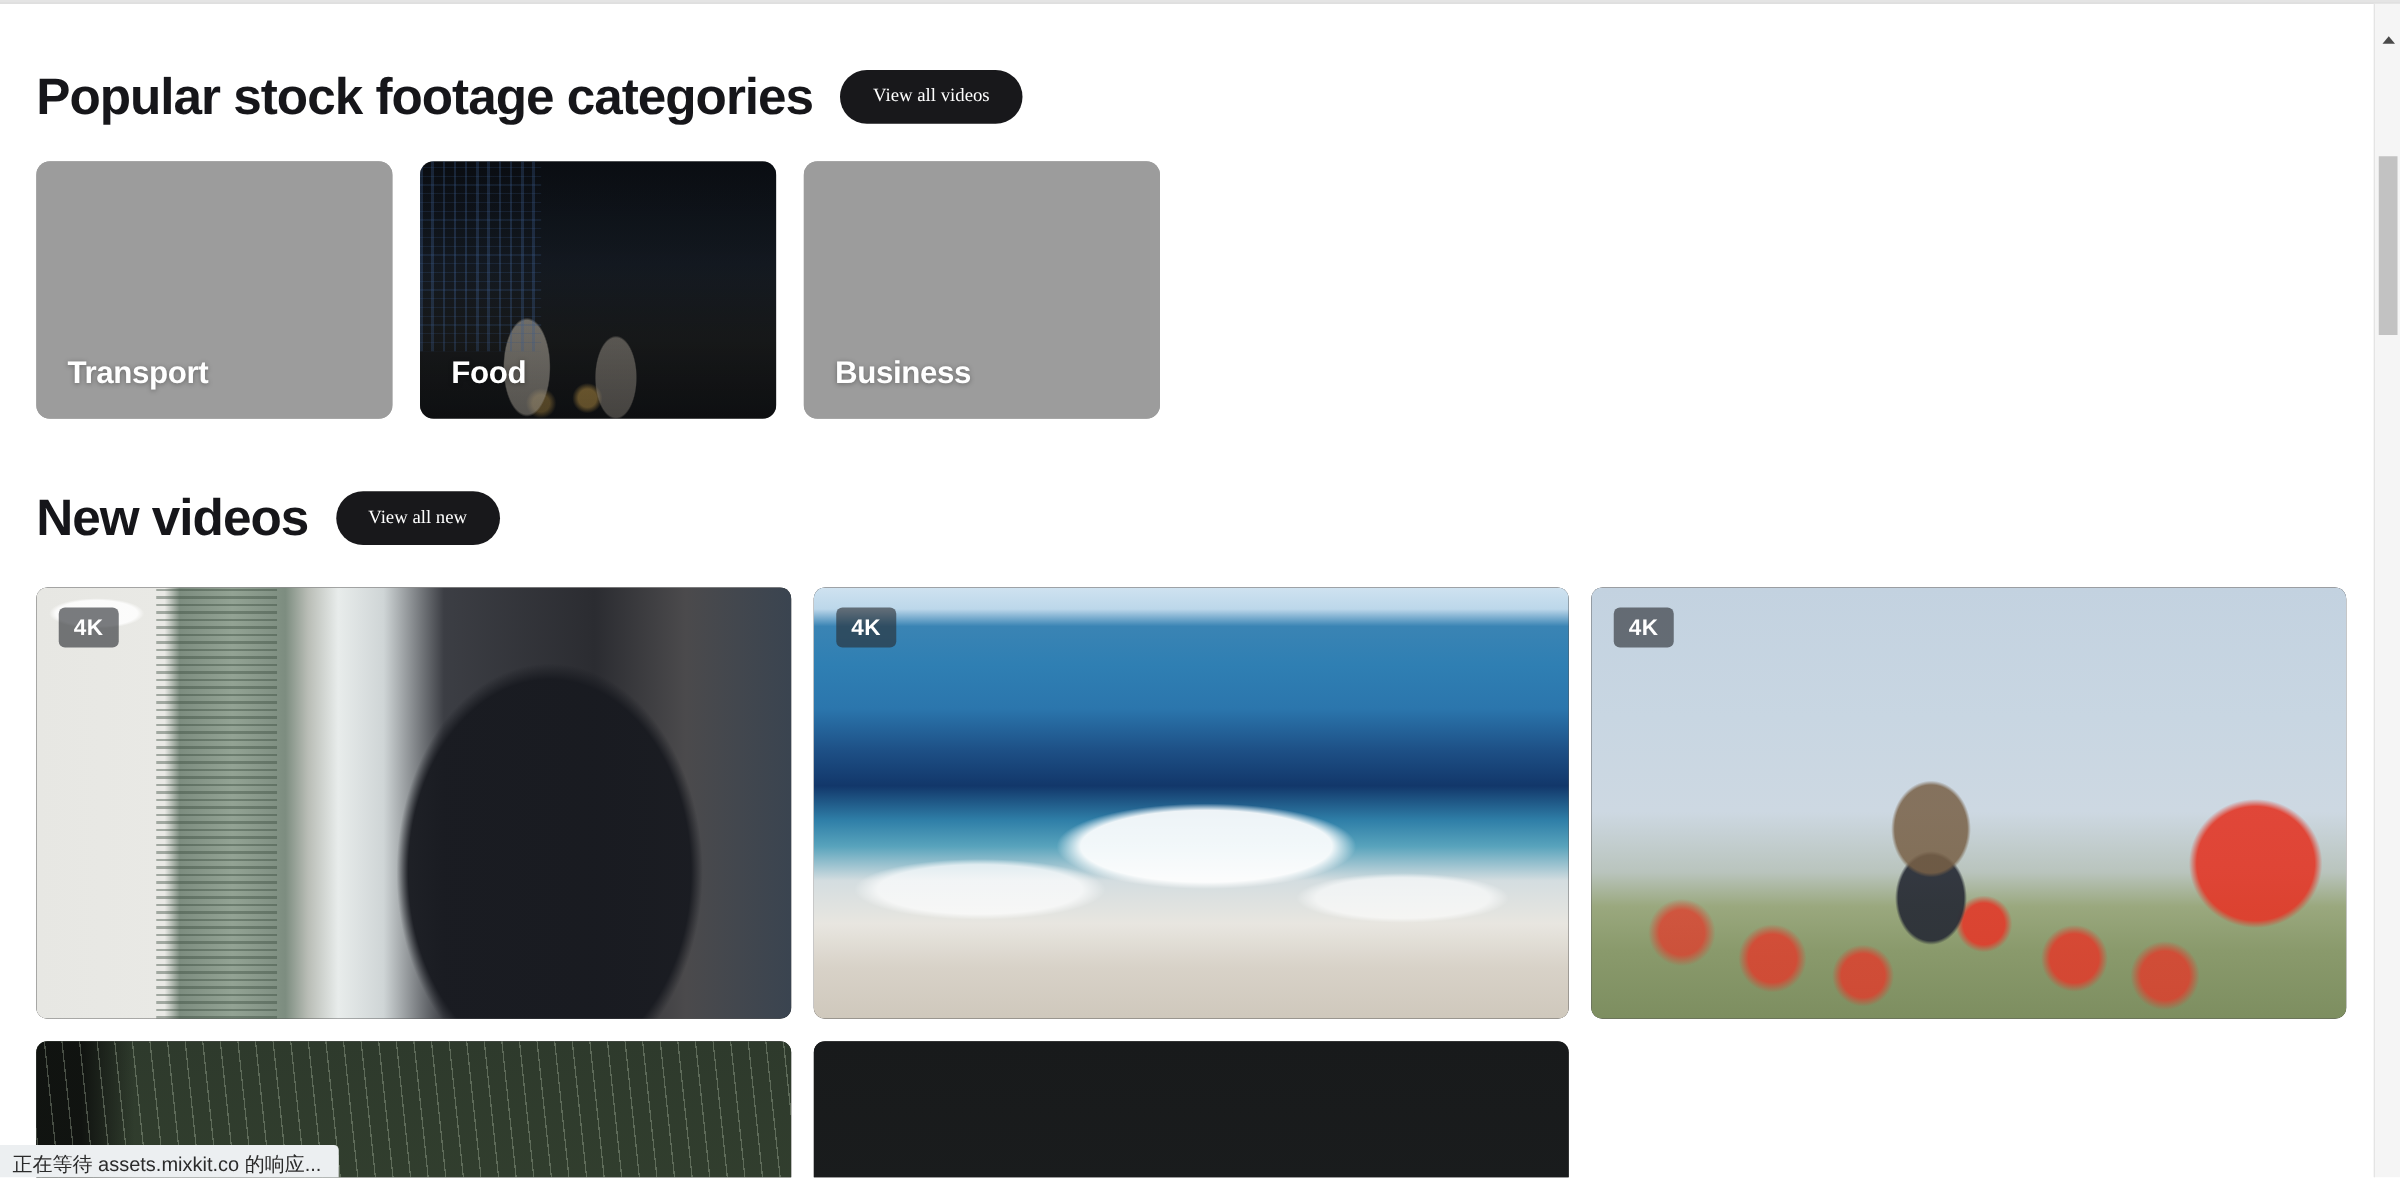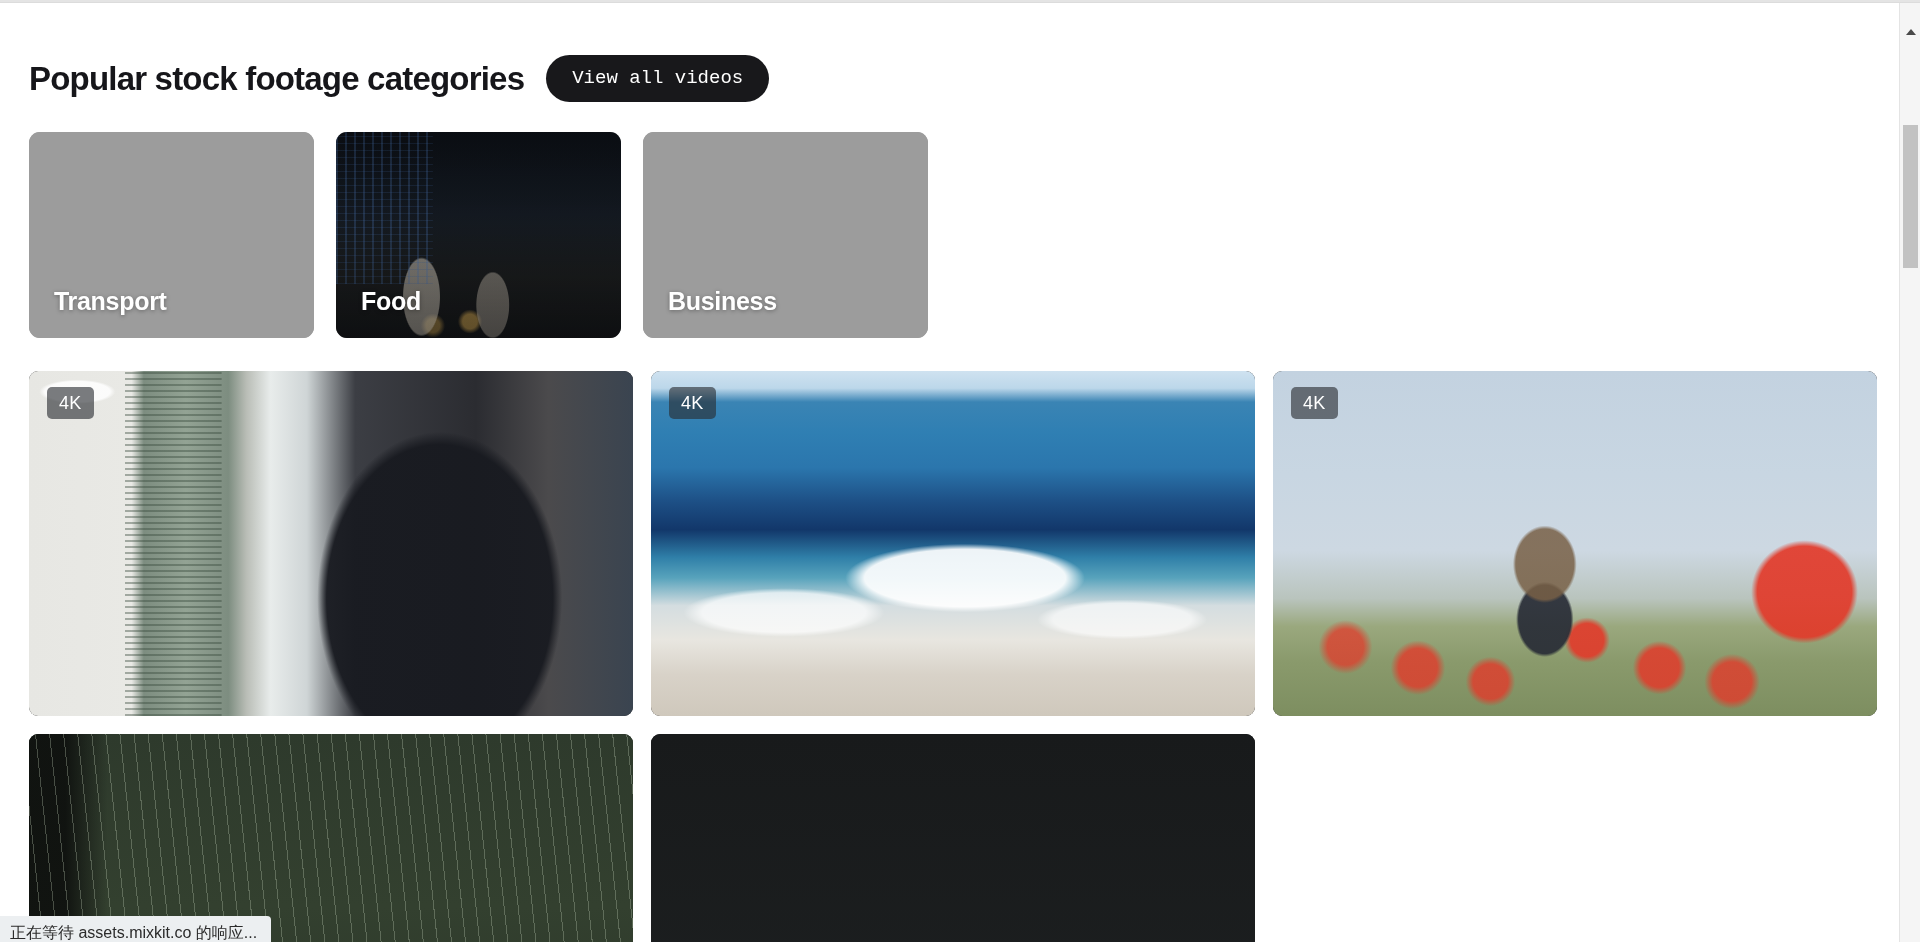--- a/index.html
+++ b/index.html
@@ -20,28 +20,28 @@
   .page { position:absolute; left:0; top:3px; width:1899px; height:939px; overflow:hidden; }
 
   .section-head {
     display:flex; align-items:center; gap:22px;
     padding-left:29px;
   }
   .sec1 { margin-top:52px; }
   .sec2 { margin-top:57px; }
 
   h2.heading {
-    font-size:33px; font-weight:700; color:#16161a;
+    font-size:41px; font-weight:700; color:#16161a;
     letter-spacing:-0.8px; line-height:1.08; white-space:nowrap;
   }
   .pill {
     background:#18181b; color:#ffffff;
     border-radius:999px; border:none;
-    font-size:19px; font-weight:500;
-    font-family:Liberation Mono, monospace;
+    font-size:15px; font-weight:500;
+    font-family:Liberation Serif, serif;
     padding:14px 26px; white-space:nowrap; cursor:pointer;
     line-height:1;
   }
 
   
   .cat-strip {
     display:flex; gap:22px; padding-left:29px; margin-top:30px;
   }
   .cat-card {
     position:relative; width:285px; height:206px;
@@ -66,21 +66,21 @@
   }
   .vid-card {
     position:relative; width:604px; height:345px;
     border-radius:9px; overflow:hidden; flex:0 0 auto; cursor:pointer;
     background:#1d1d1d;
   }
   .vid-card .thumb { position:absolute; inset:0; }
   .badge-4k {
     position:absolute; left:18px; top:16px;
     background:rgba(40,44,48,.62); color:#fff;
-    font-size:18px; font-weight:400; letter-spacing:.3px;
+    font-size:18px; font-weight:700; letter-spacing:.3px;
     padding:7px 12px; border-radius:5px; line-height:1;
   }
 
   
   .img-nature{
     background:
       radial-gradient(ellipse 120% 60% at 50% 96%, rgba(20,16,10,.72) 0%, rgba(20,16,10,0) 62%),
       linear-gradient(to bottom,
         #8c8578 0%, #93897a 20%, #6d6045 34%,
         #4e4430 44%, #5d5442 54%, #7d7463 62%,
@@ -250,20 +250,24 @@
         <span class="cat-label">Food</span>
       </div>
 
       <div class="cat-card">
         <div class="thumb img-placeholder"></div>
         <span class="cat-label">Business</span>
       </div>
 
     </div>
 
+    <div class="section-head sec2">
+      <h2 class="heading">New videos</h2>
+      <button class="pill">View all new</button>
+    </div>
 
     <div class="vid-grid">
 
       <div class="vid-card">
         <div class="thumb img-room"></div>
         <span class="badge-4k">4K</span>
       </div>
 
       <div class="vid-card">
         <div class="thumb img-ocean"></div>

